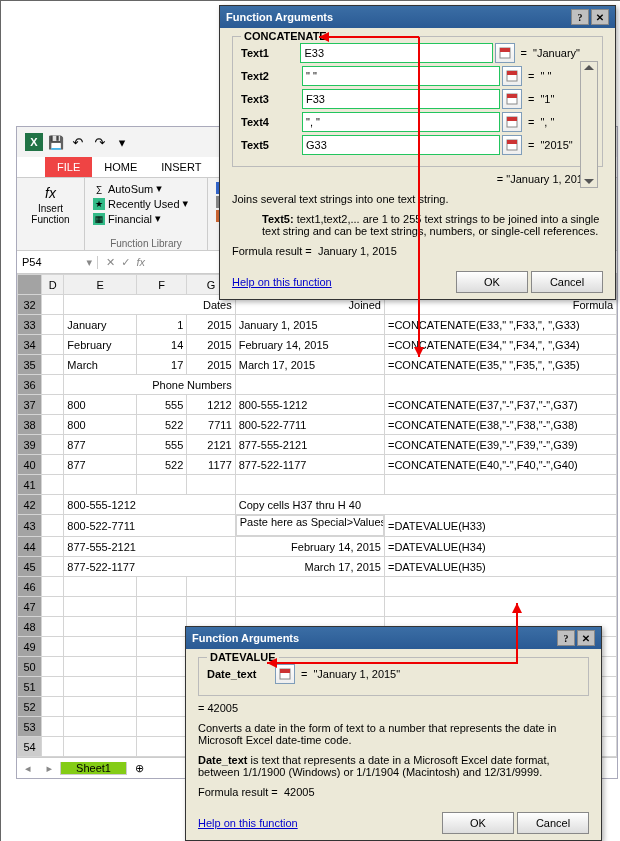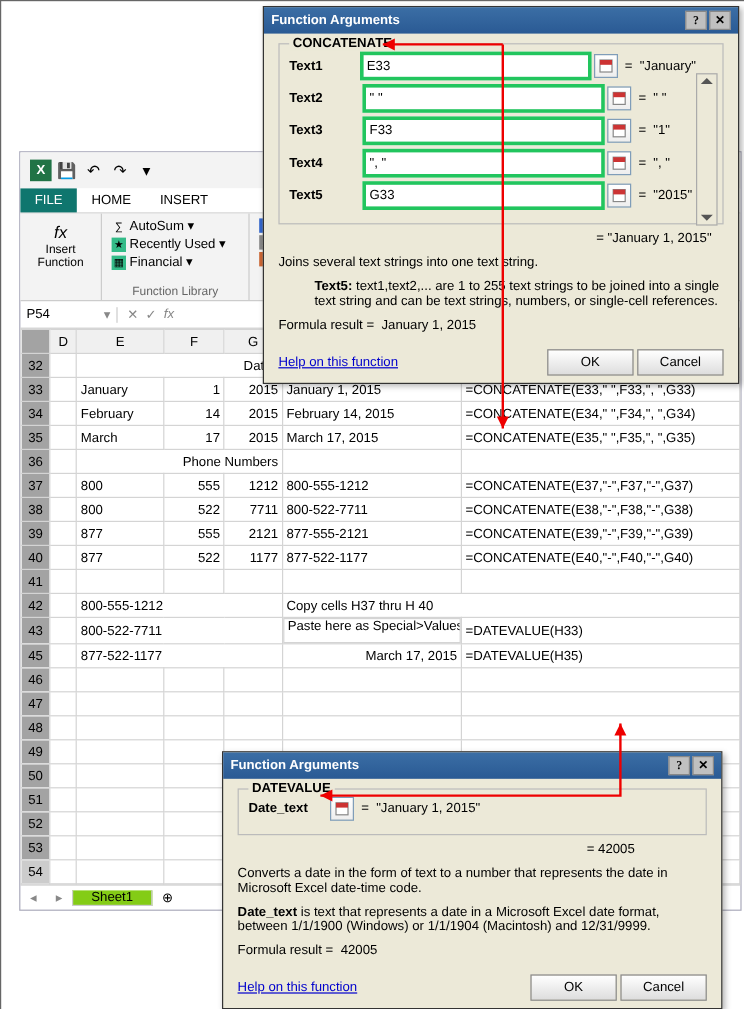--- a/index.html
+++ b/index.html
@@ -6,21 +6,21 @@
   
   
   .excel-win { position:absolute; top:125px; left:15px; width:600px; border:1px solid #aab; background:#fff;}
   .excel-titlebar { height:30px; background:#f3f3f3; display:flex; align-items:center;}
   .qat { display:flex; gap:4px; padding:0 8px;}
   .qat-btn { width:18px; height:18px; display:flex; align-items:center; justify-content:center; font-size:13px;}
   .xl-icon { width:18px; height:18px; background:#217346; color:#fff; font-size:11px; display:flex; align-items:center; justify-content:center; font-weight:bold;}
   
   .ribbon-tabs { display:flex; background:#fff; border-bottom:1px solid #ccc;}
   .ribbon-tab { padding:4px 12px; font-size:11px;}
-  .ribbon-tab.active { background:#0f766e; color:#fff;}
+  .ribbon-tab.active { background:#ef4444; color:#fff;margin-left:28px;}
   
   .ribbon-body { height:72px; background:#f3f3f3; border-bottom:1px solid #ccc; display:flex; }
   .rib-group { border-right:1px solid #ccc; padding:3px 6px; position:relative;}
   .insert-fn { text-align:center; width:55px;}
   .rib-btn { display:flex; align-items:center; gap:3px; padding:1px 2px; font-size:11px; white-space:nowrap;}
   .rib-starbox { width:12px; height:12px; display:inline-flex; align-items:center; justify-content:center; font-size:9px;}
   .grp-label { position:absolute; bottom:1px; left:0; right:0; text-align:center; font-size:10px; color:#666;}
   
   .name-fx-row { display:flex; align-items:center; border-bottom:1px solid #ccc; height:22px;}
   .name-box { width:70px; border-right:1px solid #ccc; padding:0 5px; display:flex; align-items:center;}
@@ -41,21 +41,21 @@
   .sheet-tabs .tab{ padding:0 15px; border:1px solid #ccc; border-top:none; background:#84cc16;}
   
   
   .dlg { position:absolute; background:#ece9d8; border:1px solid #333; box-shadow:2px 2px 5px rgba(0,0,0,0.3);}
   .dlg-tb { background:linear-gradient(#3b6ea5,#2a5a94); color:#fff; padding:3px 6px; font-weight:bold; font-size:11px; display:flex; justify-content:space-between; align-items:center;}
   .dlg-tb-icons { display:flex; gap:2px;}
   .dlg-tb-btn { width:16px; height:14px; background:#c0c0c0; border:1px solid #888; color:#000; font-size:10px; display:flex; align-items:center; justify-content:center; font-family:Tahoma;}
   .dlg-body { padding:8px 12px; font-size:11px;}
   .arg-row { display:flex; align-items:center; margin-bottom:3px;}
   .arg-lbl { width:55px; font-weight:bold; padding-right:6px;}
-  .arg-inp { width:190px; border:3px solid #22c55e; height:18px; padding:0 3px; font-size:11px;}
+  .arg-inp { width:190px; border:1px solid #22c55e; height:18px; padding:0 3px; font-size:11px;}
   .arg-ref { width:18px; height:18px; border:1px solid #7f9db9; margin-left:2px; background:linear-gradient(#fff,#eee); display:flex; align-items:center; justify-content:center;}
   .arg-ref svg{width:12px;height:12px;}
   .arg-eq { padding:0 6px;}
   .arg-res { }
   .dlg-desc { margin:8px 0;}
   .dlg-subdesc { margin:4px 0 4px 30px;}
   .dlg-foot { display:flex; justify-content:space-between; align-items:center; padding:6px 12px;gap:36px; }
   .dlg-btn { width:72px; height:22px; border:1px solid #888; background:linear-gradient(#fff,#ddd); font-size:11px;}
   .help-link{ color:#00c; text-decoration:underline;}
   .fieldset { border:1px solid #bbb; padding:6px 8px 8px 8px; position:relative; margin-bottom:6px;}
@@ -243,20 +243,27 @@
     <tr>
           <th class="rowh">43</th>
           <td></td>
           <td colspan="3">800-522-7711</td>
           <td style="display:flex;justify-content:space-between;">
             <span>Paste here as Special&gt;Values</span>
           </td>
           <td>=DATEVALUE(H33)</td>
         </tr>
     <tr>
+          <th class="rowh">44</th>
+          <td></td>
+          <td colspan="3">877-555-2121</td>
+          <td class="num">February 14, 2015</td>
+          <td>=DATEVALUE(H34)</td>
+        </tr>
+    <tr>
           <th class="rowh">45</th>
           <td></td>
           <td colspan="3">877-522-1177</td>
           <td class="num">March 17, 2015</td>
           <td>=DATEVALUE(H35)</td>
         </tr>
     <tr>
           <th class="rowh">46</th>
           <td></td>
           <td></td>
@@ -450,21 +457,21 @@
           <span class="arg-ref">
             <svg viewBox="0 0 12 12">
               <rect x="1" y="1" width="10" height="10" fill="#fff" stroke="#888"></rect>
               <rect x="1" y="1" width="10" height="4" fill="#c33"></rect>
             </svg>
           </span>
           <span class="arg-eq">=</span>
           <span class="arg-res">"January 1, 2015"</span>
         </div>
     </div>
-    <div style="text-align:right;padding-right:60px;">=   42005</div>
+    <div style="text-align:left;padding-right:60px;">=   42005</div>
     <div class="dlg-desc">Converts a date in the form of text to a number that represents the date in Microsoft Excel date-time code.</div>
     <div class="dlg-subdesc" style="margin-left:0;"><b>Date_text</b><span>  is text that represents a date in a Microsoft Excel date format, between 1/1/1900 (Windows) or 1/1/1904 (Macintosh) and 12/31/9999.</span></div>
     <div style="margin-top:8px;"><span>Formula result =</span>&nbsp;&nbsp;<span>42005</span></div>
   </div>
   <div class="dlg-foot">
     <a class="help-link">Help on this function</a>
     <span>
       <button class="dlg-btn">OK</button>
       <button class="dlg-btn">Cancel</button>
     </span>

